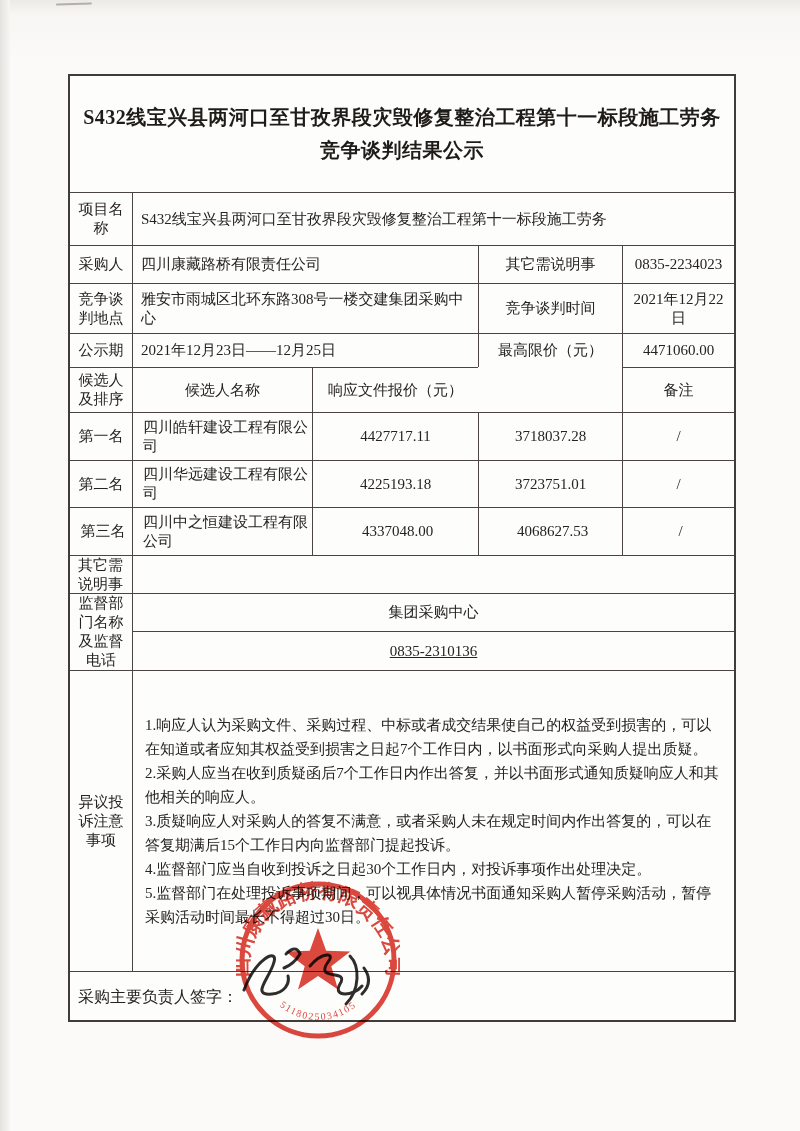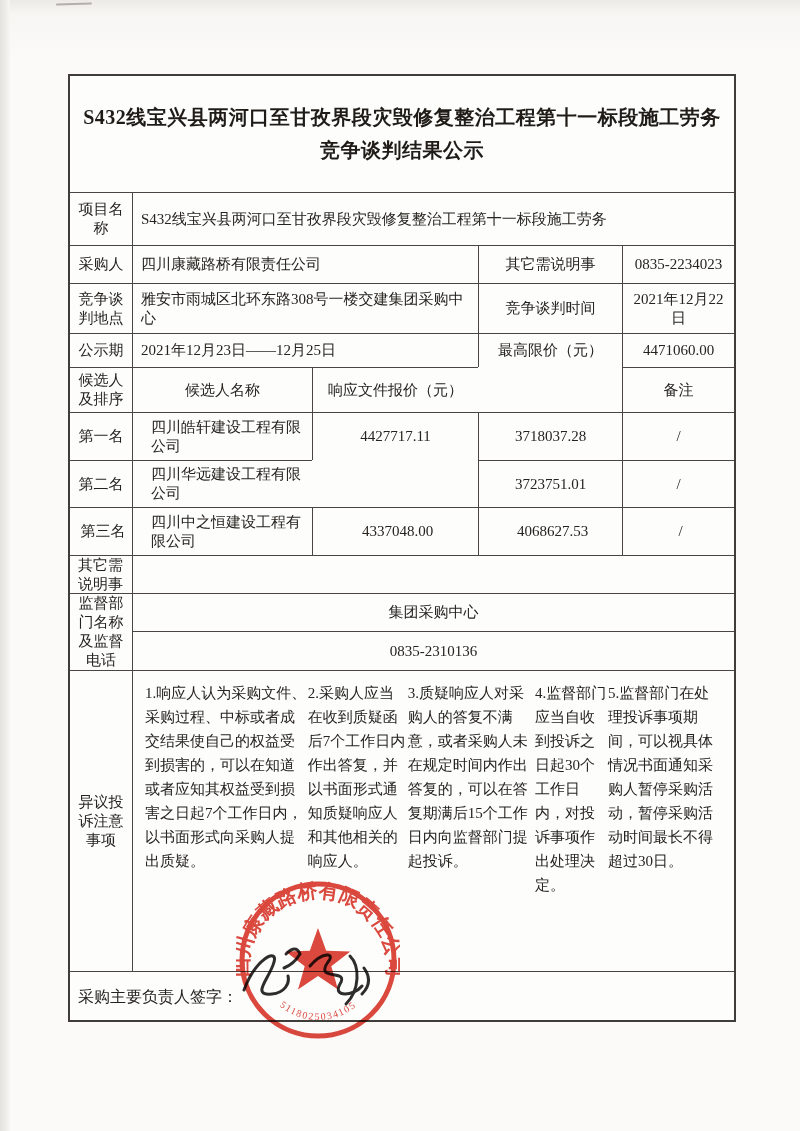--- a/index.html
+++ b/index.html
@@ -30,27 +30,27 @@
   .cl{border-left-width:1.5px;}
   .left{justify-content:flex-start;text-align:left;}
   .title{
     grid-column:1/6;grid-row:1;flex-direction:column;
     font-weight:bold;font-size:20px;line-height:33px;letter-spacing:.5px;color:#1f1c18;
   }
   .c1{grid-column:1;} .c2{grid-column:2;} .c3{grid-column:3;} .c4{grid-column:4;} .c5{grid-column:5;}
   .c2-4{grid-column:2/4;} .c2-6{grid-column:2/6;} .c1-6{grid-column:1/6;}
   .r2{grid-row:2;} .r3{grid-row:3;} .r4{grid-row:4;} .r5{grid-row:5;} .r6{grid-row:6;}
   .r7{grid-row:7;} .r8{grid-row:8;} .r9{grid-row:9;padding-left:8px;} .r10{grid-row:10;} .r11{grid-row:11;}
-  .r12{grid-row:12;} .r13{grid-row:13;} .r14{grid-row:14;}
+  .r12{grid-row:12;text-decoration:underline;} .r13{grid-row:13;} .r14{grid-row:14;}
   .rsup{grid-row:11/13;grid-column:1;}
   .pl8{padding-left:8px;}
-  .pl18{padding-left:18px;}
+  .pl18{padding-left:10px;}
   .obj{
-    align-items:flex-start;justify-content:center;
-    padding:10px 12px;text-align:left;
+    flex-direction:column;align-items:flex-start;justify-content:center;
+    padding:18px 12px;text-align:left;
   }
   .obj p{margin:0;font-size:15px;line-height:24px;}
   .sig-row{font-size:16px;}
 
   
   .stamp{
     position:absolute;left:236px;top:878px;width:164px;height:164px;
     mix-blend-mode:multiply;opacity:.9;pointer-events:none;
   }
   
@@ -97,20 +97,21 @@
     <div class="cell c5 r6 ct cl">备注</div>
 
     <div class="cell c1 r7 ct">第一名</div>
     <div class="cell c2 r7 ct cl left pl18">四川皓轩建设工程有限公司</div>
     <div class="cell c3 r7 ct cl">4427717.11</div>
     <div class="cell c4 r7 ct cl">3718037.28</div>
     <div class="cell c5 r7 ct cl">/</div>
 
     <div class="cell c1 r8 ct">第二名</div>
     <div class="cell c2 r8 ct cl left pl18">四川华远建设工程有限公司</div>
+    <div class="cell c3 r8 ct cl">4225193.18</div>
     <div class="cell c4 r8 ct cl">3723751.01</div>
     <div class="cell c5 r8 ct cl">/</div>
 
     <div class="cell c1 r9 ct">第三名</div>
     <div class="cell c2 r9 ct cl left pl18">四川中之恒建设工程有限公司</div>
     <div class="cell c3 r9 ct cl">4337048.00</div>
     <div class="cell c4 r9 ct cl">4068627.53</div>
     <div class="cell c5 r9 ct cl">/</div>
 
     <div class="cell c1 r10 ct left pl8" style="text-align:left;">其它需说明事</div>

